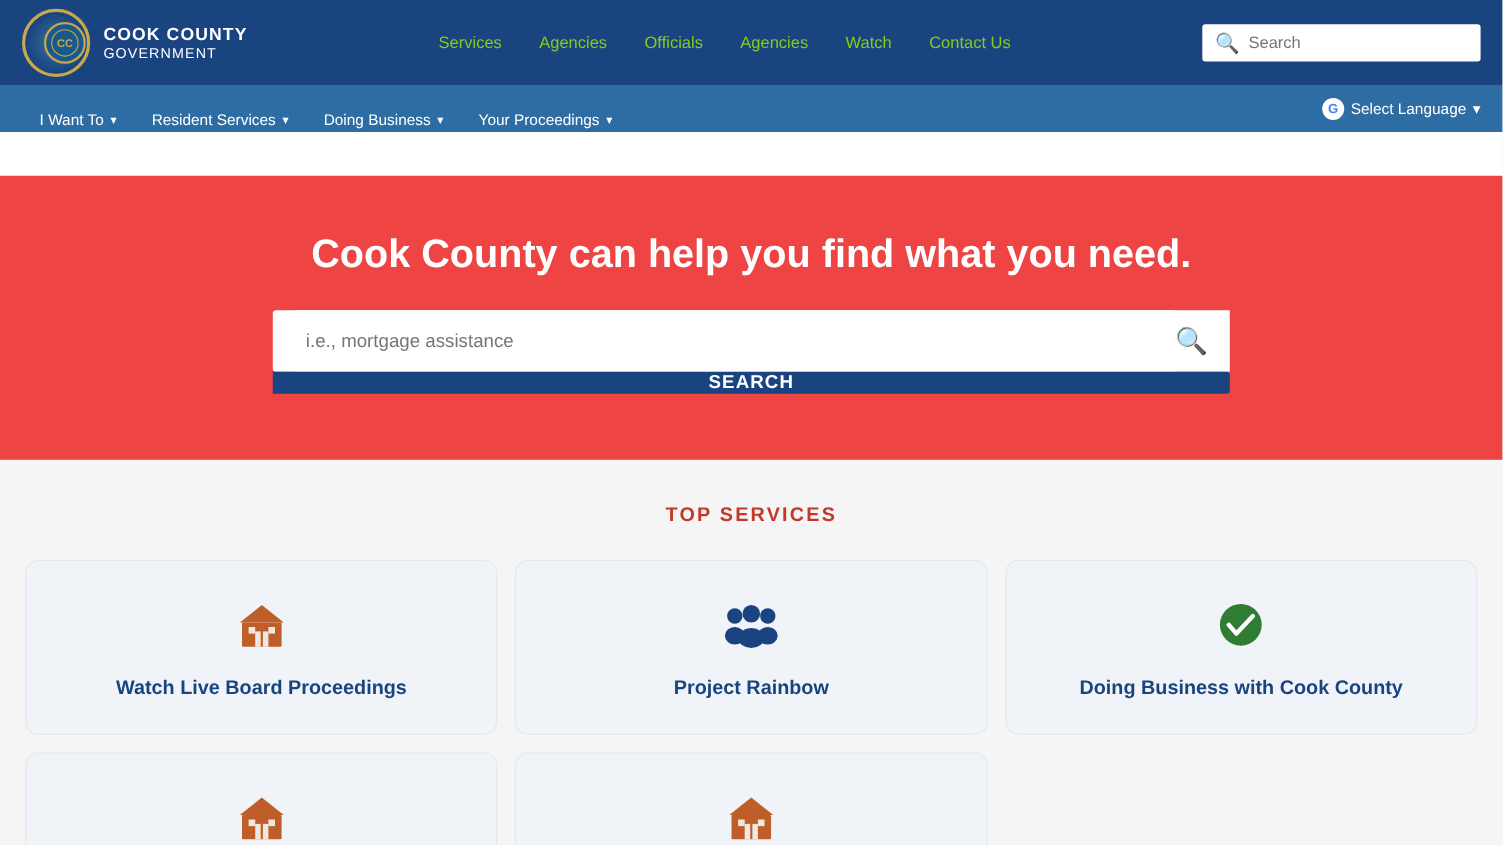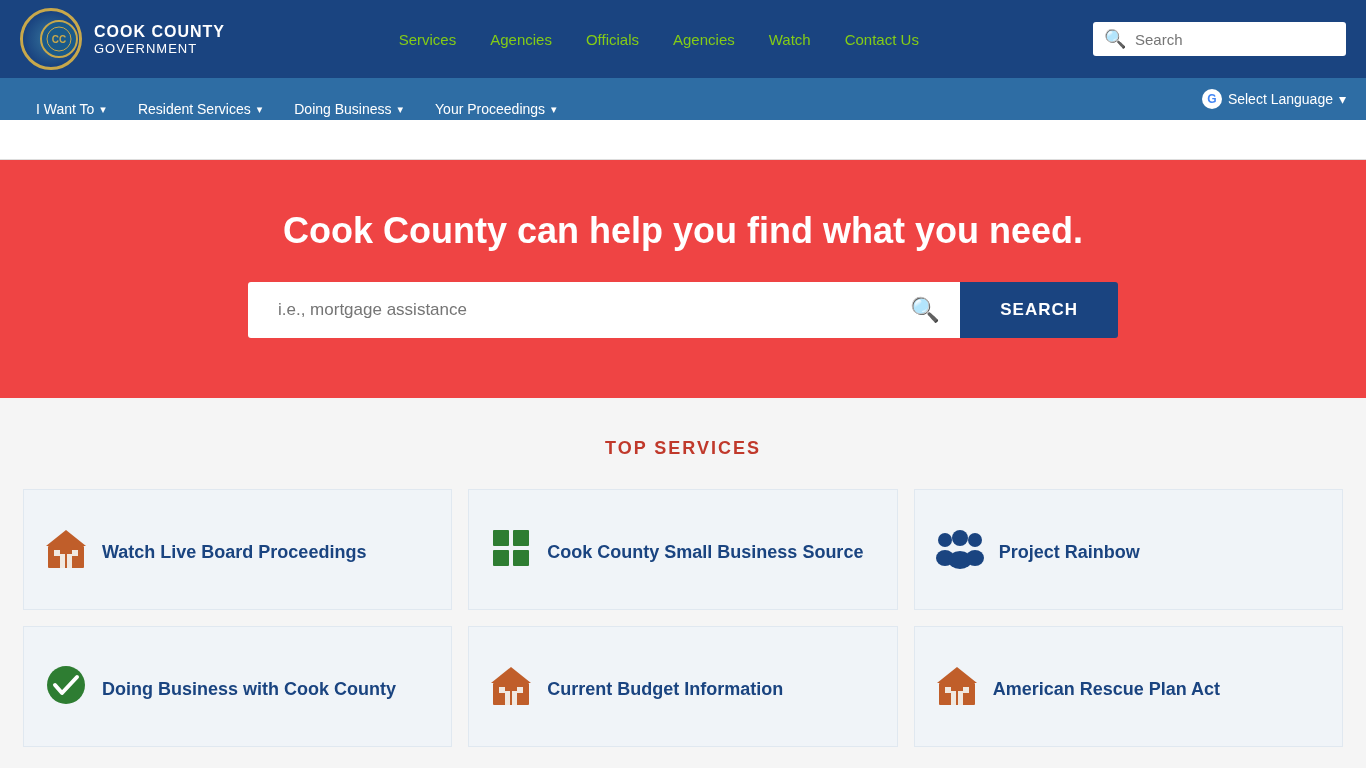--- a/index.html
+++ b/index.html
@@ -139,20 +139,21 @@
       color: white;
       font-size: 36px;
       font-weight: 700;
       margin-bottom: 30px;
     }
     .hero-search {
       display: flex;
       max-width: 870px;
       margin: 0 auto;
       gap: 0;
+      flex-direction: column;
     }
     .hero-search-input {
       flex: 1;
       display: flex;
       align-items: center;
       background: white;
       padding: 0 20px;
       border-radius: 3px 0 0 3px;
     }
     .hero-search-input input {
@@ -195,24 +196,24 @@
     }
     .services-grid {
       display: grid;
       grid-template-columns: repeat(3, 1fr);
       gap: 16px;
       max-width: 1320px;
       margin: 0 auto;
     }
     .service-card {
       background: #f0f4f8;
-      border-radius: 0;
+      border-radius: 12px;
       padding: 36px 20px 30px;
       display: flex;
-      flex-direction: row;
+      flex-direction: column;
       align-items: center;
       gap: 14px;
       cursor: pointer;
       text-decoration: none;
       border: 1px solid #e0e8f0;
     }
     .service-card .icon {
       font-size: 38px;
       color: #c0522a;
     }
@@ -315,31 +316,20 @@
           <polygon points="22,4 2,20 42,20" fill="#c05e2a"></polygon>
           <rect x="16" y="28" width="5" height="14" fill="#f0e8e0"></rect>
           <rect x="23" y="28" width="5" height="14" fill="#f0e8e0"></rect>
           <rect x="10" y="24" width="6" height="6" fill="#f0e8e0"></rect>
           <rect x="28" y="24" width="6" height="6" fill="#f0e8e0"></rect>
         </svg>
       </span>
       <span class="label">Watch Live Board Proceedings</span>
     </a>
 
-    <a class="service-card">
-      <span class="icon icon-green">
-        <svg width="44" height="44" viewBox="0 0 44 44" fill="none">
-          <rect x="4" y="4" width="16" height="16" rx="1" fill="#2e7d32"></rect>
-          <rect x="24" y="4" width="16" height="16" rx="1" fill="#2e7d32"></rect>
-          <rect x="4" y="24" width="16" height="16" rx="1" fill="#2e7d32"></rect>
-          <rect x="24" y="24" width="16" height="16" rx="1" fill="#2e7d32"></rect>
-        </svg>
-      </span>
-      <span class="label">Cook County Small Business Source</span>
-    </a>
 
     <a class="service-card">
       <span class="icon">
         <svg width="50" height="44" viewBox="0 0 50 44" fill="none">
           <circle cx="10" cy="14" r="7" fill="#1a4480"></circle>
           <circle cx="25" cy="12" r="8" fill="#1a4480"></circle>
           <circle cx="40" cy="14" r="7" fill="#1a4480"></circle>
           <ellipse cx="10" cy="32" rx="9" ry="8" fill="#1a4480"></ellipse>
           <ellipse cx="25" cy="34" rx="12" ry="9" fill="#1a4480"></ellipse>
           <ellipse cx="40" cy="32" rx="9" ry="8" fill="#1a4480"></ellipse>

